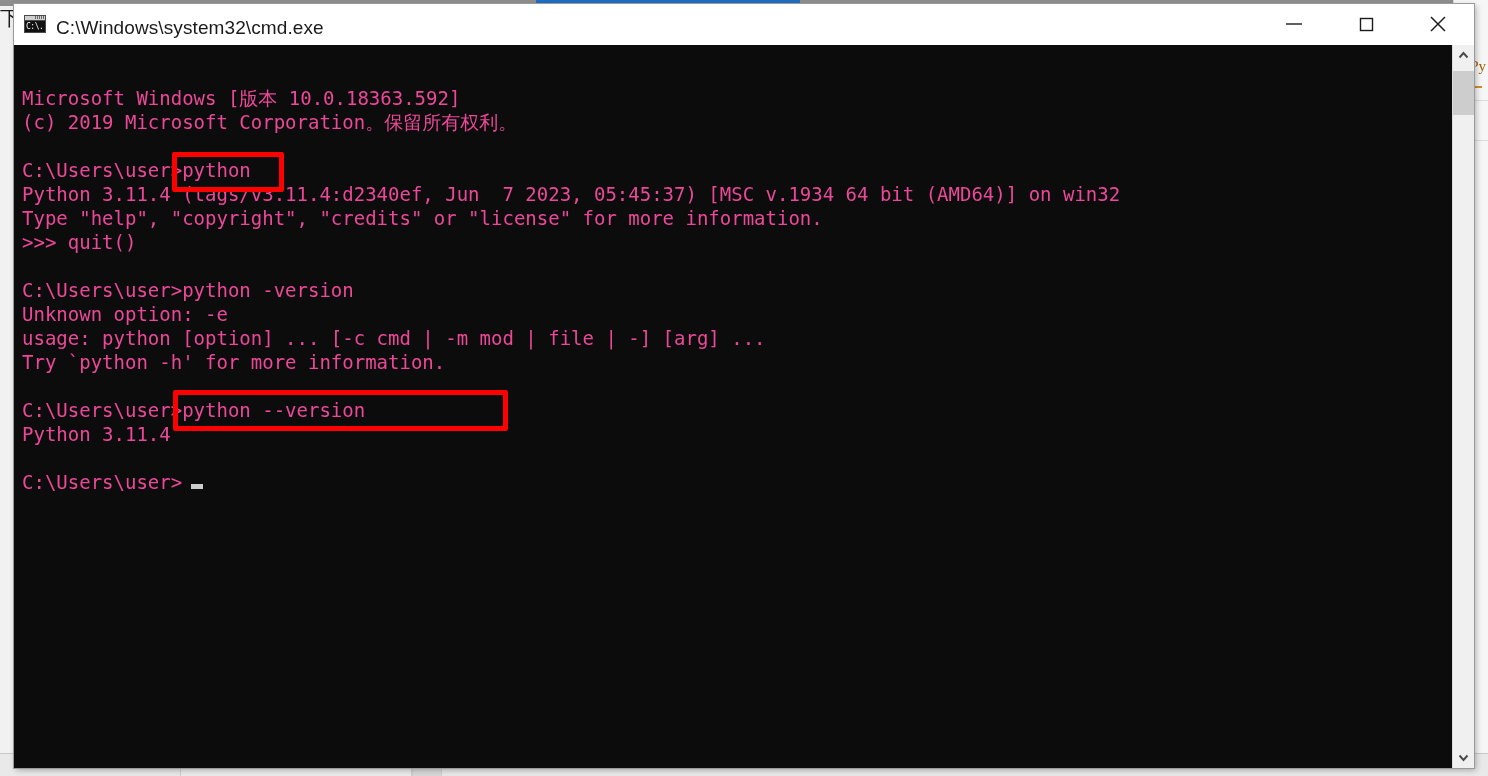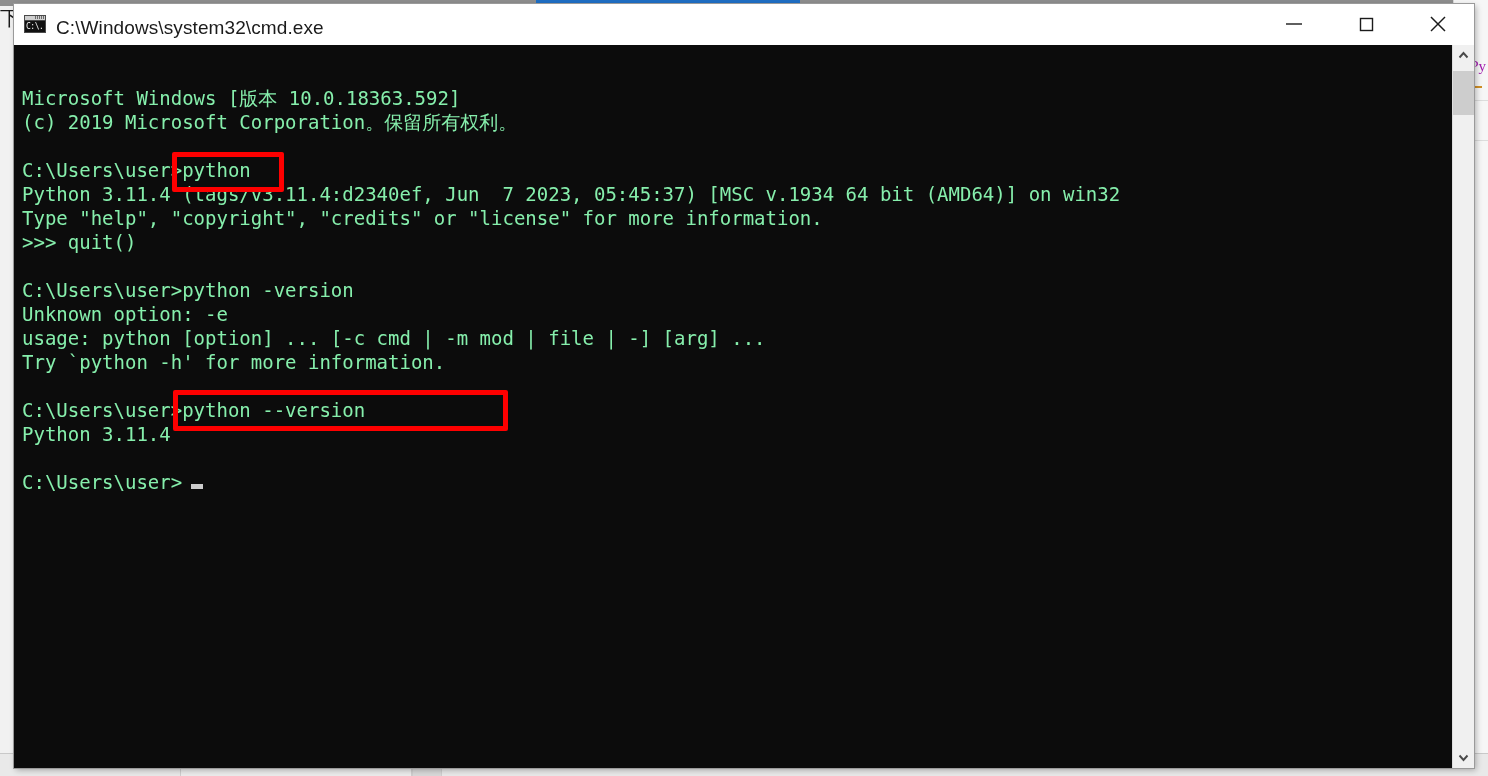--- a/index.html
+++ b/index.html
@@ -50,21 +50,21 @@
     position: absolute;
     right: 0; top: 0;
     width: 34px; height: 776px;
     background: #f6f6f6;
     border-left: 1px solid #d8d8d8;
   }
   .bg-right-text {
     position: absolute;
     right: 2px; top: 58px;
     font-size: 15px;
-    color: #a21caf;
+    color: #a16207;
     font-family: "Liberation Serif", serif;
   }
   .bg-right-dash {
     position: absolute;
     right: 6px; top: 86px;
     width: 12px; height: 2px;
     background: #d08f25;
   }
   .bg-right-rule {
     position: absolute;
@@ -176,21 +176,21 @@
     height: 723px;
     background: #0c0c0c;
     overflow: hidden;
   }
 
   .console-text {
     position: absolute;
     left: 8px;
     top: 41px;
     margin: 0;
-    color: #86efac;
+    color: #ec4899;
     font-family: "DejaVu Sans Mono", "Liberation Mono", monospace;
     font-size: 19px;
     line-height: 24px;
     white-space: pre;
     letter-spacing: 0px;
   }
 
   .cursor-block {
     position: absolute;
     left: 177px;

